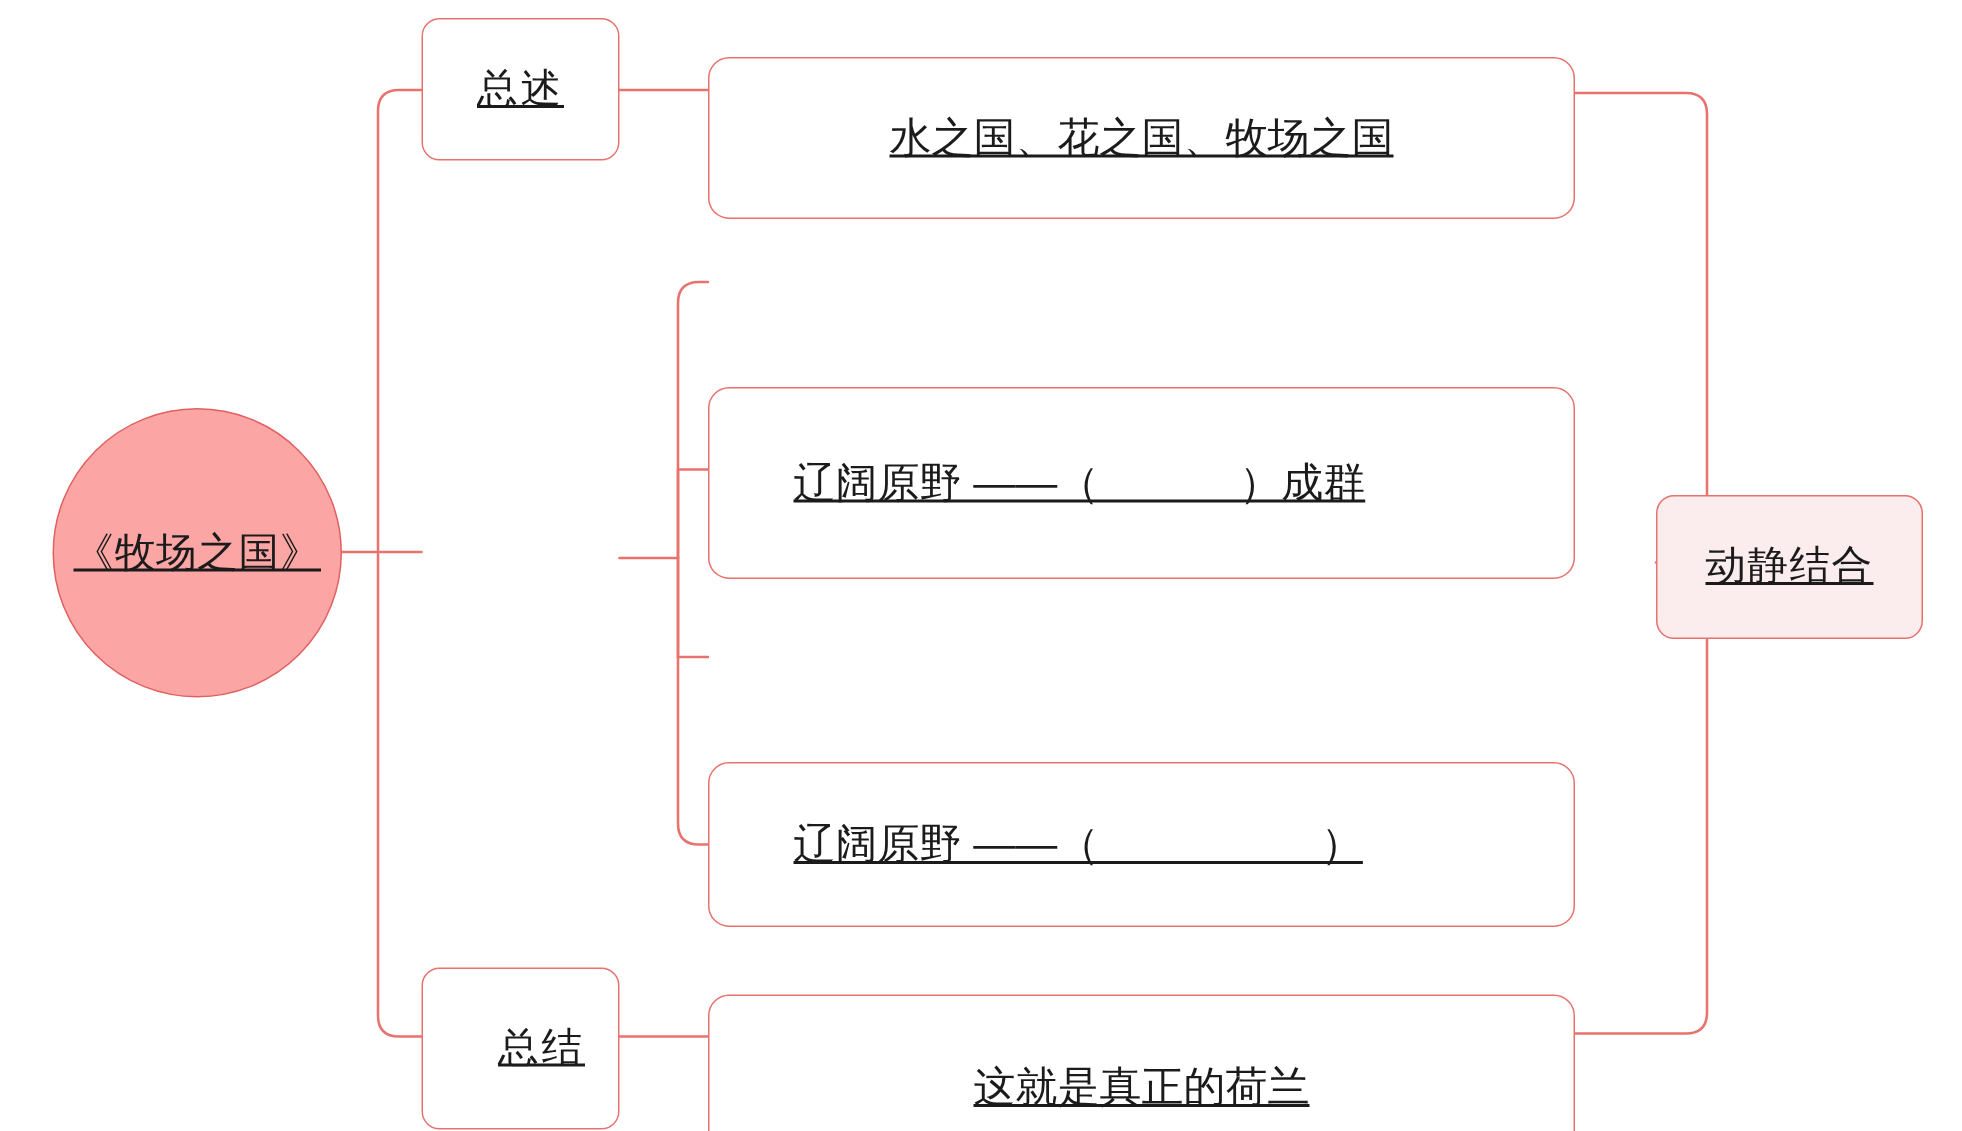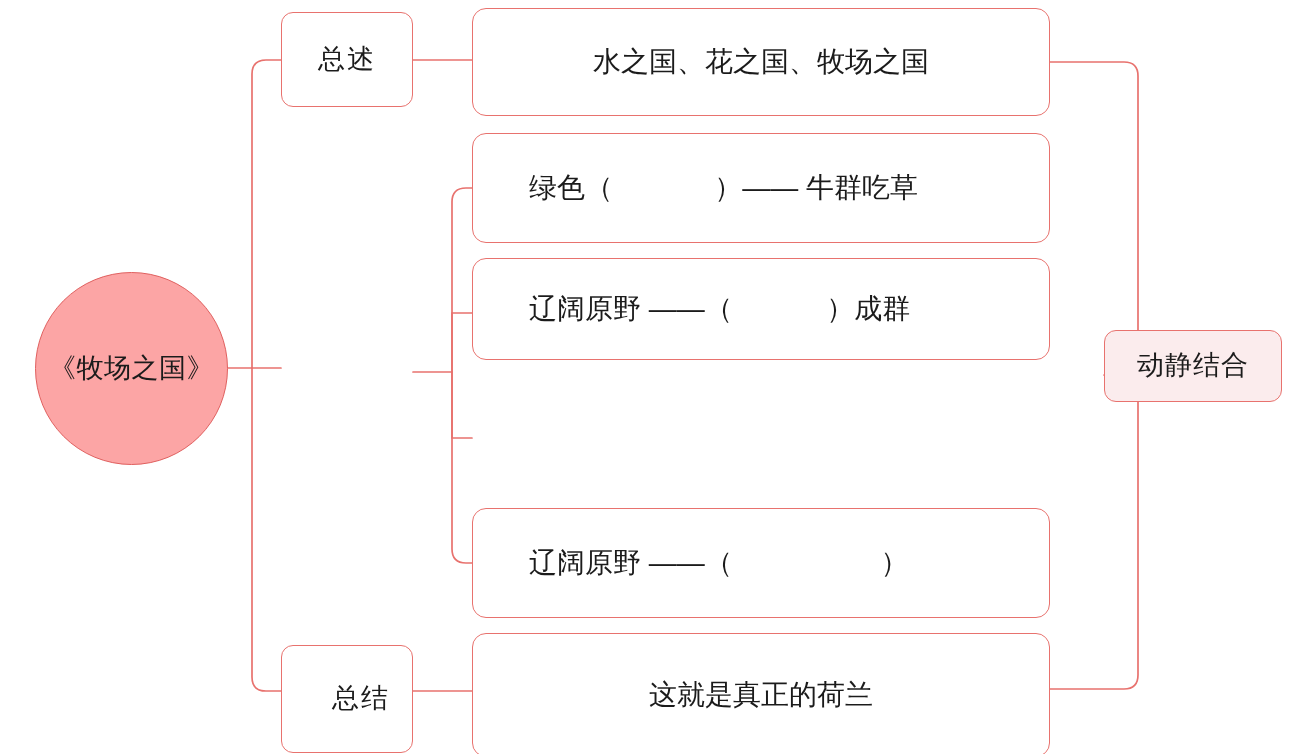--- a/index.html
+++ b/index.html
@@ -15,20 +15,21 @@
   
   #wires{position:absolute;left:0;top:0;width:1308px;height:754px;}
 
   .node{
     position:absolute;
     box-sizing:border-box;
     display:flex;align-items:center;justify-content:center;
     color:#1b1b1b;
     line-height:1.1;
     white-space:pre;
+    text-decoration:underline;
   }
 
   
   .root{
     left:35px;top:272px;width:193px;height:193px;
     border:1.6px solid #e0605f;
     border-radius:50%;
     background:#fca5a5;
     font-size:27px;
     letter-spacing:.5px;
@@ -48,32 +49,32 @@
   .chip-conclusion{top:645px;height:108px;padding-left:28px;}
 
   
   .box{
     border:1.6px solid #e8726e;
     border-radius:14px;
     background:#ffffff;
     left:472px;width:578px;
     font-size:28px;
   }
-  .box.center{justify-content:center;}
+  .box.center{justify-content:center;margin-top:30px;}
   .box.left{justify-content:flex-start;padding-left:56px;}
   .b1{top:8px;height:108px;}
   .b2{top:133px;height:110px;}
-  .b3{top:258px;height:102px;}
+  .b3{top:258px;height:128px;}
   .b4{top:383px;height:112px;}
   .b5{top:508px;height:110px;}
   .b6{top:633px;height:124px;}
 
   
   .tail{
-    left:1104px;top:330px;width:178px;height:72px;
+    left:1104px;top:330px;width:178px;height:96px;
     border:1.6px solid #e8726e;
     border-radius:12px;
     background:#fbeced;
     font-size:27px;
     letter-spacing:1px;
   }
 </style>
 </head>
 <body>
 
@@ -113,23 +114,20 @@
   <div class="node chip chip-overview">
     <span>总述</span>
   </div>
   <div class="node chip chip-conclusion">
     <span>总结</span>
   </div>
 
   <div class="node box b1 center">
     <span>水之国、花之国、牧场之国</span>
   </div>
-  <div class="node box b2 left">
-    <span>绿色（             ）—— 牛群吃草</span>
-  </div>
   <div class="node box b3 left">
     <span>辽阔原野 ——（            ）成群</span>
   </div>
   <div class="node box b5 left">
     <span>辽阔原野 ——（                   ）</span>
   </div>
   <div class="node box b6 center">
     <span>这就是真正的荷兰</span>
   </div>
 

